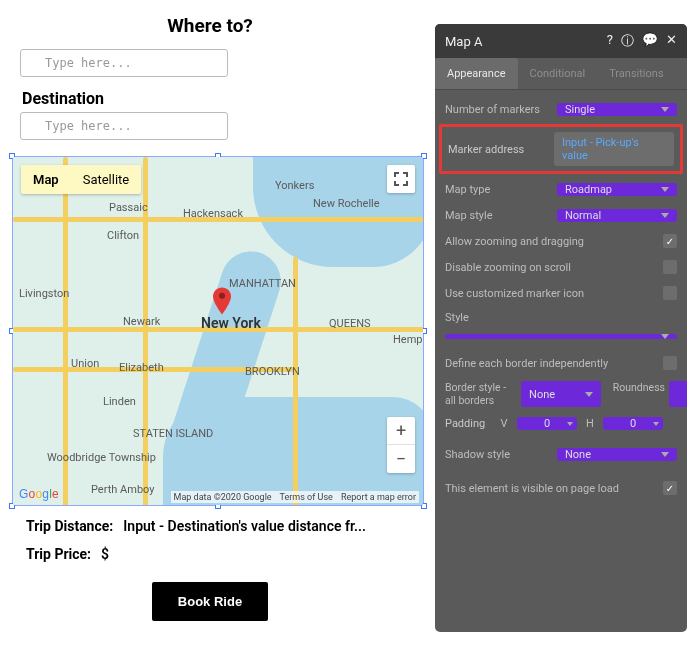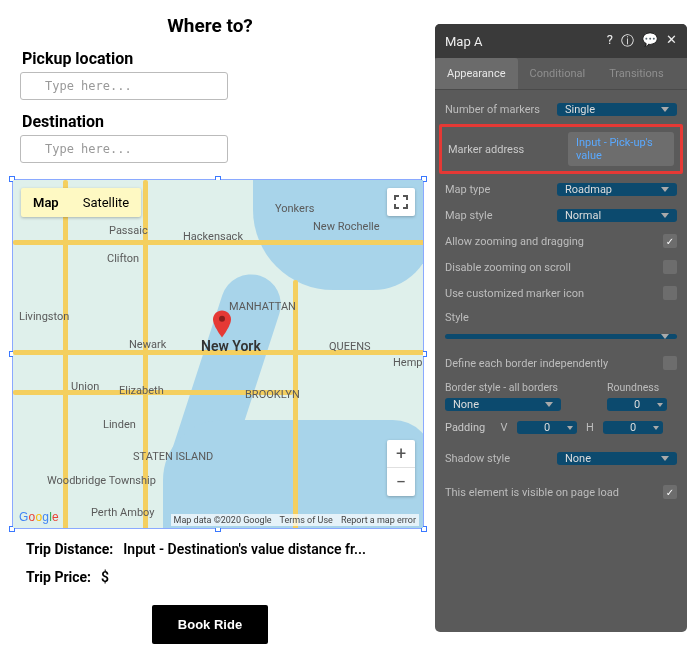--- a/index.html
+++ b/index.html
@@ -232,21 +232,21 @@
   }
   .prop-row {
     display:flex;
     align-items:center;
     justify-content:space-between;
     padding:5px 0;
     min-height:26px;
   }
   .prop-row .lbl { color:#bdbdbd; flex:1; }
   .sel, .numbox {
-    background:#0c4a6e;
+    background:#6d28d9;
     color:#ddd;
     border:none;
     border-radius:3px;
     padding:0 8px;
     font-size:11px;
     min-width:60px;
     display:flex;
     align-items:center;
     justify-content:space-between;
     gap:6px;
@@ -274,21 +274,21 @@
     margin:2px -6px;
     padding:5px 6px;
     display:flex;
     align-items:center;
     justify-content:space-between;
   }
   .expr {
     background:#6d6d6d;
     padding:4px 8px;
     border-radius:3px;
-    width:106px;
+    width:120px;
   }
   .expr span { color:#5aa9ff; }
   .padding-row {
     display:flex;
     align-items:center;
     gap:8px;
     padding:5px 0;
   }
   .padding-row .sublbl { color:#bdbdbd; width:10px; text-align:center; }
   .numbox { width:44px; justify-content:center; position:relative; }
@@ -297,34 +297,33 @@
     border-left:3px solid transparent;
     border-right:3px solid transparent;
     border-top:4px solid #aaa;
   }
 
   .border-row {
     display:flex;
     gap:12px;
     padding:5px 0;
   }
-  .border-col { flex:1; display:flex; flex-direction:column; gap:4px; }
+  .border-col { flex:1; display:flex; flex-direction:row; gap:4px; }
   .border-col .sub { color:#bdbdbd; font-size:10.5px; }
 
   
   .panel-body::-webkit-scrollbar { width:8px; }
   .panel-body::-webkit-scrollbar-thumb { background:#777; border-radius:4px; }
 </style>
 </head>
 <body>
 
 <div class="app">
   <div class="heading">Where to?</div>
 
-  <div class="field-label">Pickup location</div>
   <input class="text-input" placeholder="Type here..." style="">
 
   <div class="field-label" style="margin-top:12px">Destination</div>
   <input class="text-input" placeholder="Type here..." style="">
 
   
   <div class="map-wrap">
     <div class="handle h-tl"></div>
     <div class="handle h-tc"></div>
     <div class="handle h-tr"></div>
@@ -348,21 +347,21 @@
       <div class="road" style="left:280px;top:100px;width:5px;height:250px"></div>
 
       <div id="city-labels">
           <div class="city-label" style="left: 80px; top: 12px;">Paterson</div>
           <div class="city-label" style="left: 262px; top: 22px;">Yonkers</div>
           <div class="city-label" style="left: 170px; top: 50px;">Hackensack</div>
           <div class="city-label" style="left: 300px; top: 40px;">New Rochelle</div>
           <div class="city-label" style="left: 96px; top: 44px;">Passaic</div>
           <div class="city-label" style="left: 94px; top: 72px;">Clifton</div>
           <div class="city-label" style="left: 6px; top: 130px;">Livingston</div>
-          <div class="city-label" style="left: 116px; top: 158px;">Newark</div>
+          <div class="city-label" style="left: 110px; top: 158px;">Newark</div>
           <div class="city-label" style="left: 58px; top: 200px;">Union</div>
           <div class="city-label" style="left: 106px; top: 204px;">Elizabeth</div>
           <div class="city-label" style="left: 90px; top: 238px;">Linden</div>
           <div class="city-label" style="left: 120px; top: 270px;">STATEN ISLAND</div>
           <div class="city-label" style="left: 34px; top: 294px;">Woodbridge Township</div>
           <div class="city-label" style="left: 78px; top: 326px;">Perth Amboy</div>
           <div class="city-label" style="left: 216px; top: 120px;">MANHATTAN</div>
           <div class="city-label" style="left: 316px; top: 160px;">QUEENS</div>
           <div class="city-label" style="left: 232px; top: 208px;">BROOKLYN</div>
           <div class="city-label" style="left: 380px; top: 176px;">Hempstead</div>

